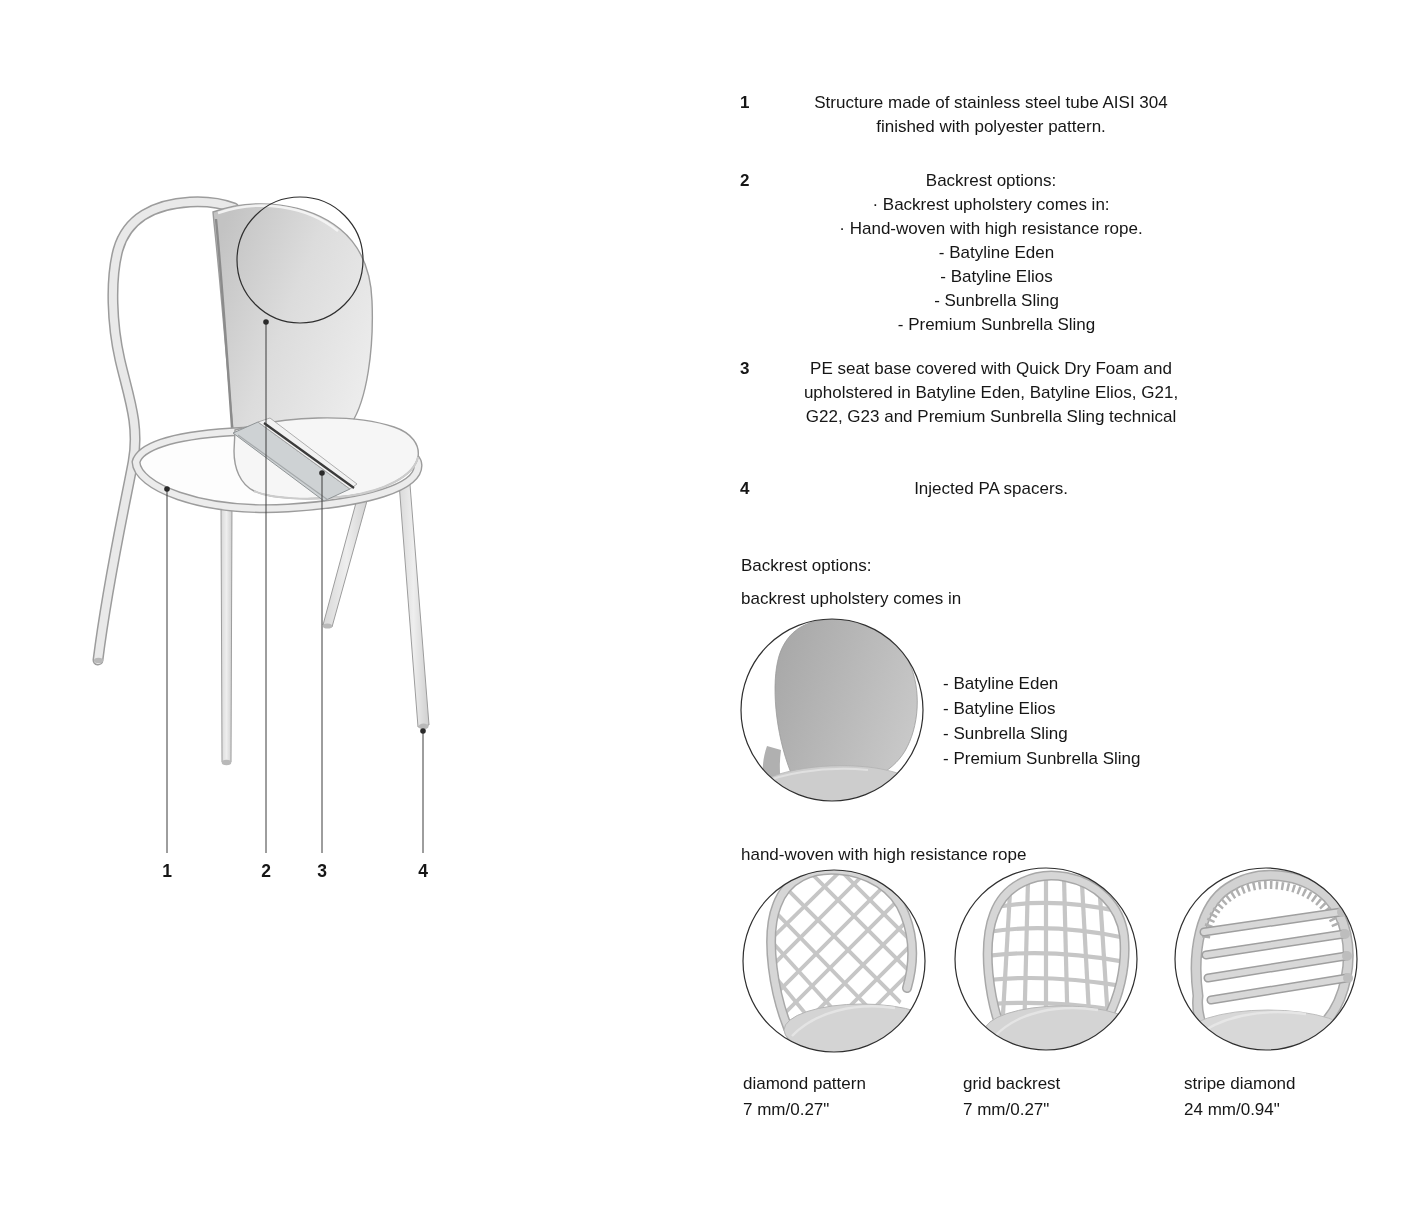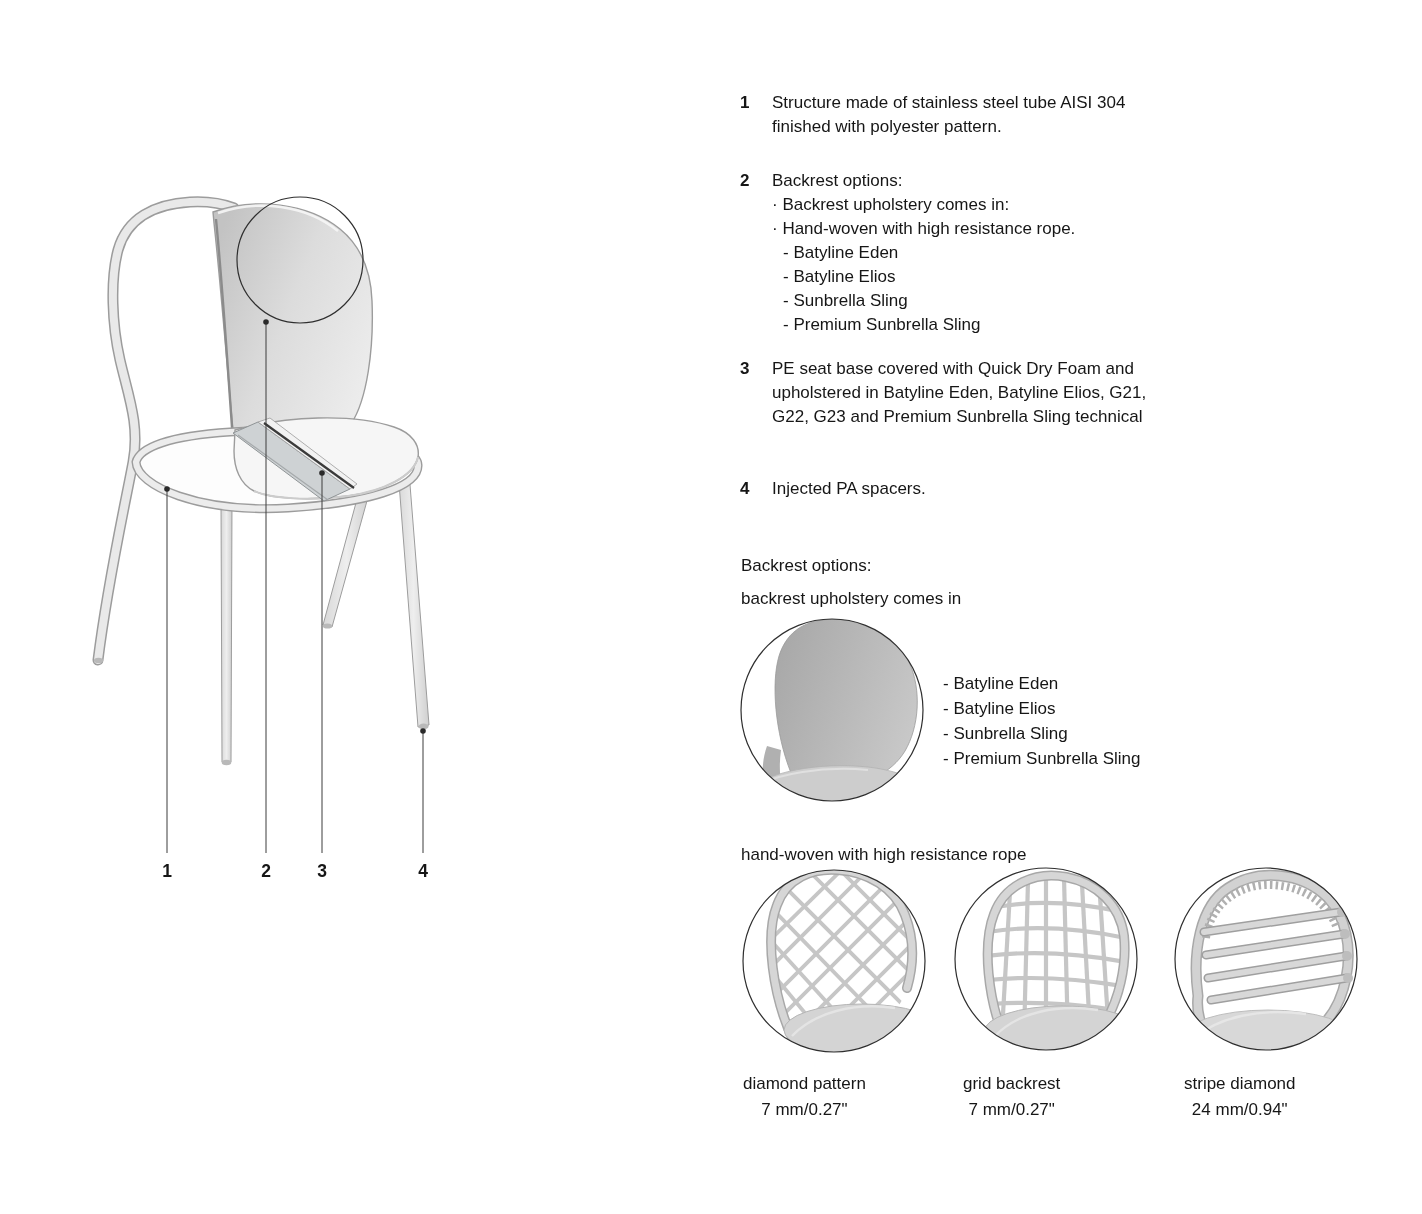--- a/index.html
+++ b/index.html
@@ -4,26 +4,26 @@
 <style>
   html,body{margin:0;padding:0;background:#ffffff;}
   .canvas{
     position:relative;width:1422px;height:1214px;background:#ffffff;
     font-family:"Liberation Sans","DejaVu Sans",sans-serif;color:#161616;
     overflow:hidden;
   }
   .art{position:absolute;left:0;top:0;}
   .spec-item{position:absolute;left:740px;width:470px;font-size:17px;line-height:24px;}
   .spec-item .num{position:absolute;left:0;top:0;font-weight:700;}
-  .spec-item .lines{padding-left:32px;}
+  .spec-item .lines{padding-left:32px;text-align:center;}
   .ln{white-space:pre;}
   .ln.sub{padding-left:11px;}
   .heading{position:absolute;left:741px;font-size:17px;line-height:24px;}
   .uph-list{position:absolute;left:943px;top:671px;font-size:17px;line-height:25px;}
-  .pattern-label{position:absolute;top:1071px;font-size:17px;line-height:26px;text-align:center;}
+  .pattern-label{position:absolute;top:1071px;font-size:17px;line-height:26px;}
   .callout-num{font-family:"Liberation Sans","DejaVu Sans",sans-serif;font-size:17.5px;font-weight:700;fill:#161616;}
 </style>
 </head>
 <body>
 
 <div class="canvas">
 
   <svg class="art" width="1422" height="1214" viewBox="0 0 1422 1214">
     <defs>
       <linearGradient id="backGrad" x1="0" y1="0.2" x2="1" y2="0.8">

